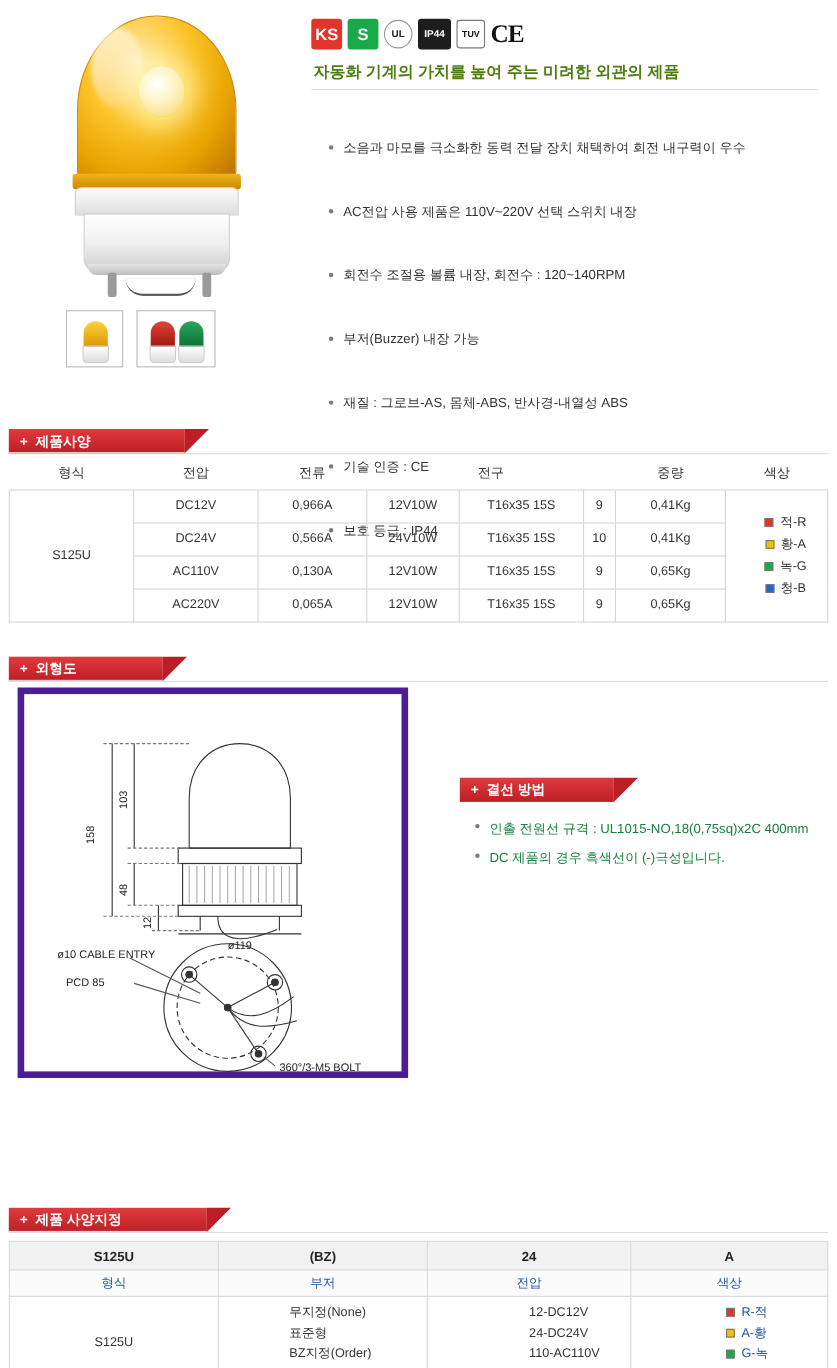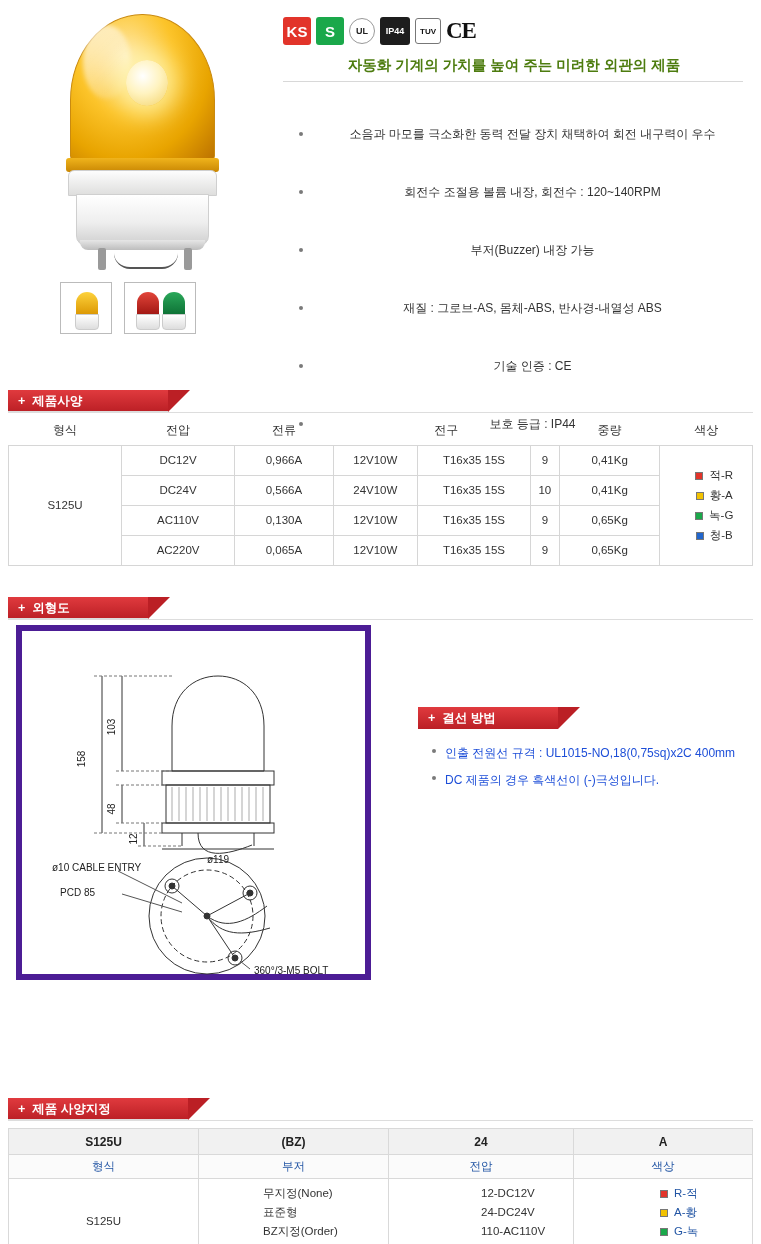--- a/index.html
+++ b/index.html
@@ -6,21 +6,21 @@
   html, body {
     margin: 0; padding: 0;
     width: 761px; height: 1244px;
     background: #ffffff;
     font-family: "Liberation Sans", sans-serif;
     color: #333;
   }
   .page { position: relative; width: 761px; height: 1244px; overflow: hidden; }
 
   
-  .top { position: relative; height: 345px; text-align: center; }
+  .top { position: relative; height: 345px; }
 
   .hero-img {
     position: absolute; left: 18px; top: 8px;
     width: 250px; height: 265px;
   }
   
   .lamp-wrap { position: relative; width: 250px; height: 265px; }
   .dome {
     position: absolute; left: 52px; top: 6px; width: 145px; height: 150px;
     background: radial-gradient(ellipse at 38% 28%, #ffe9a8 0%, #fcc42a 38%, #e8a400 68%, #b96f00 100%);
@@ -140,21 +140,21 @@
   
   .outline-sec { position: absolute; left: 8px; top: 597px; width: 745px; }
   .draw-box {
     position: absolute; left: 8px; top: 28px; width: 355px; height: 355px;
     border: 6px solid #4c1d95; background: #fff;
   }
   .wiring { position: absolute; left: 410px; top: 110px; width: 340px; }
   .wiring .ribbon { width: 140px; }
   .wbullets { list-style: none; margin: 16px 0 0 14px; padding: 0; }
   .wbullets li {
-    font-size: 12px; color: #1d4ed8; margin-bottom: 10px; position: relative; padding-left: 13px;
+    font-size: 12px; color: #15803d; margin-bottom: 10px; position: relative; padding-left: 13px;
   }
   .wbullets li:before {
     content: ""; position: absolute; left: 0; top: 4px; width: 4px; height: 4px;
     background: #7a7a7a; border-radius: 50%;
   }
 
   
   .order-sec { position: absolute; left: 8px; top: 1098px; width: 745px; }
   table.order { border-collapse: collapse; width: 745px; font-size: 11.5px; margin-top: 7px; }
   table.order td, table.order th {
@@ -207,20 +207,21 @@
         <div class="cert-badge cert-red">KS</div>
         <div class="cert-badge cert-green">S</div>
         <div class="cert-badge cert-ul">UL</div>
         <div class="cert-badge cert-ip">IP44</div>
         <div class="cert-badge cert-tuv">TUV</div>
         <div class="cert-ce">CE</div>
       </div>
       <div class="tagline">자동화 기계의 가치를 높여 주는 미려한 외관의 제품</div>
       <ul class="bullets">
         <li>소음과 마모를 극소화한 동력 전달 장치 채택하여 회전 내구력이 우수</li>
+        <li>AC전압 사용 제품은 110V~220V 선택 스위치 내장</li>
         <li>회전수 조절용 볼륨 내장, 회전수 : 120~140RPM</li>
         <li>부저(Buzzer) 내장 가능</li>
         <li>재질 : 그로브-AS, 몸체-ABS, 반사경-내열성 ABS</li>
         <li>기술 인증 : CE</li>
         <li>보호 등급 : IP44</li>
       </ul>
     </div>
   </div>
 
   <div style="position:absolute;left:8px;top:390px;width:745px;">

